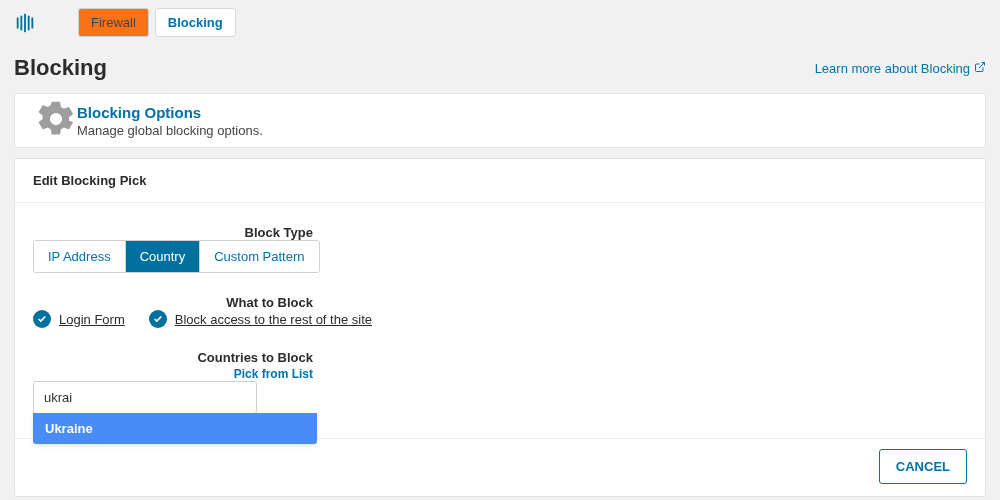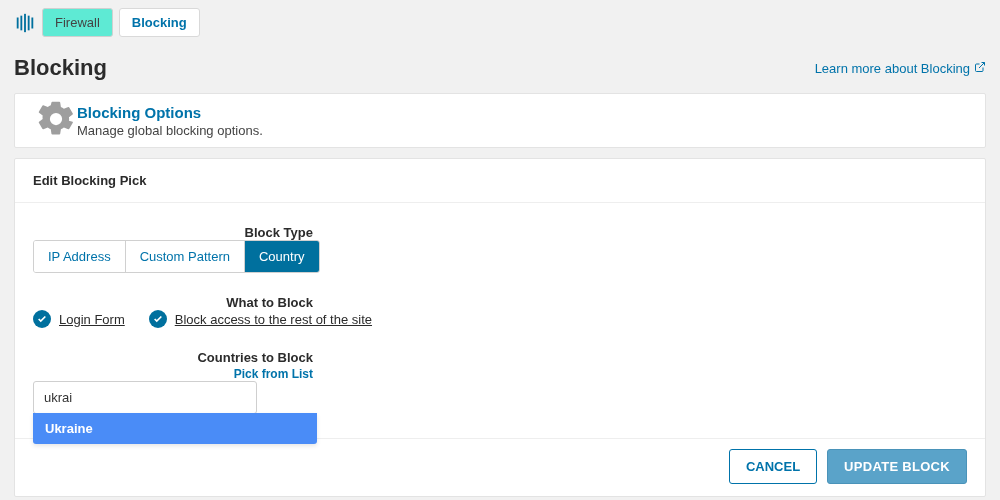--- a/index.html
+++ b/index.html
@@ -1,21 +1,21 @@
 <!DOCTYPE html>
 <html><head>
 <meta charset="utf-8">
 <style>
   * { box-sizing: border-box; margin: 0; padding: 0; font-family: -apple-system, "Helvetica Neue", Arial, sans-serif; }
   body { background: #f1f1f1; font-size: 13px; color: #2b2b2b; }
   .page { padding: 0 14px 14px; }
   .tabs { display: flex; align-items: center; gap: 6px; padding-top: 8px; }
   .logo-icon { width: 22px; height: 22px; display: flex; align-items: center; justify-content: center; }
   .tab { border: 1px solid #d9d9d9; background: #fff; border-radius: 3px; padding: 6px 12px; font-size: 13px; color: #444; cursor: pointer; }
-  .tab.inactive { background: #5eead4; border-color: #d0d0d0; }
+  .tab.inactive { background: #f97316; border-color: #d0d0d0; margin-left: 36px; }
   .tab.active { color: #0073aa; font-weight: 600; }
   .title-row { display: flex; justify-content: space-between; align-items: center; margin: 18px 0 12px; }
   .page-title { font-size: 22px; font-weight: 700; }
   .learn-link { color: #0073aa; font-size: 13px; display: flex; align-items: center; gap: 4px; cursor: pointer; text-align: center; }
   .card { background: #fff; border: 1px solid #e3e3e3; border-radius: 2px; margin-bottom: 10px; }
   .options-row { display: flex; align-items: center; padding: 4px 20px; }
   .gear { color: #9e9e9e; }
   .options-title { color: #0073aa; font-weight: 700; font-size: 15px; margin-bottom: 2px; }
   .options-sub { color: #444; font-size: 13px; }
   .section-head { padding: 14px 18px; border-bottom: 1px solid #eee; font-weight: 700; font-size: 13px; }
@@ -90,22 +90,22 @@
 
   <div class="card">
     <div class="section-head">Edit Blocking Pick</div>
 
     <div class="form">
       <div class="row">
         <div class="label-col">Block Type</div>
         <div class="field-col">
           <div class="seg-group">
             <button class="seg">IP Address</button>
+            <button class="seg active">Country</button>
             <button class="seg">Custom Pattern</button>
-            <button class="seg active">Country</button>
           </div>
         </div>
       </div>
 
       <div class="row">
         <div class="label-col">What to Block</div>
         <div class="field-col">
           <div class="check-row">
             <div class="check">
               <span class="check-circle">
@@ -135,16 +135,15 @@
         <div class="field-col">
           <input type="text" class="text-input" value="ukrai" style="">
           <div class="dropdown">Ukraine</div>
         </div>
       </div>
 
     </div>
 
     <div class="footer">
       <button class="btn btn-outline">CANCEL</button>
-      <button class="btn btn-primary">UPDATE BLOCK</button>
     </div>
   </div>
 </div>
 
 </body></html>

